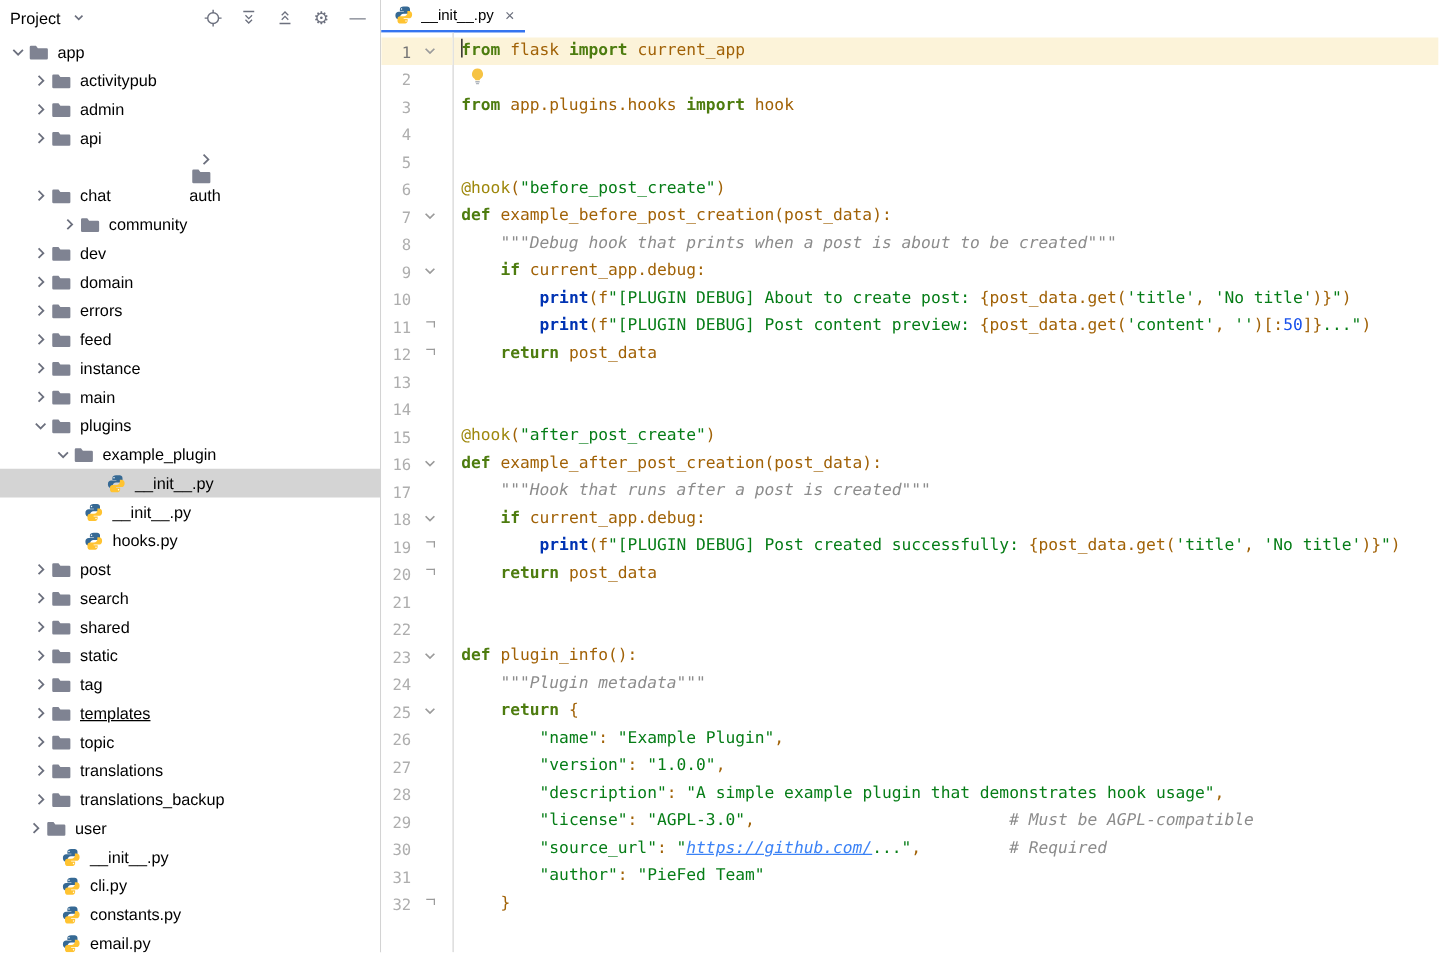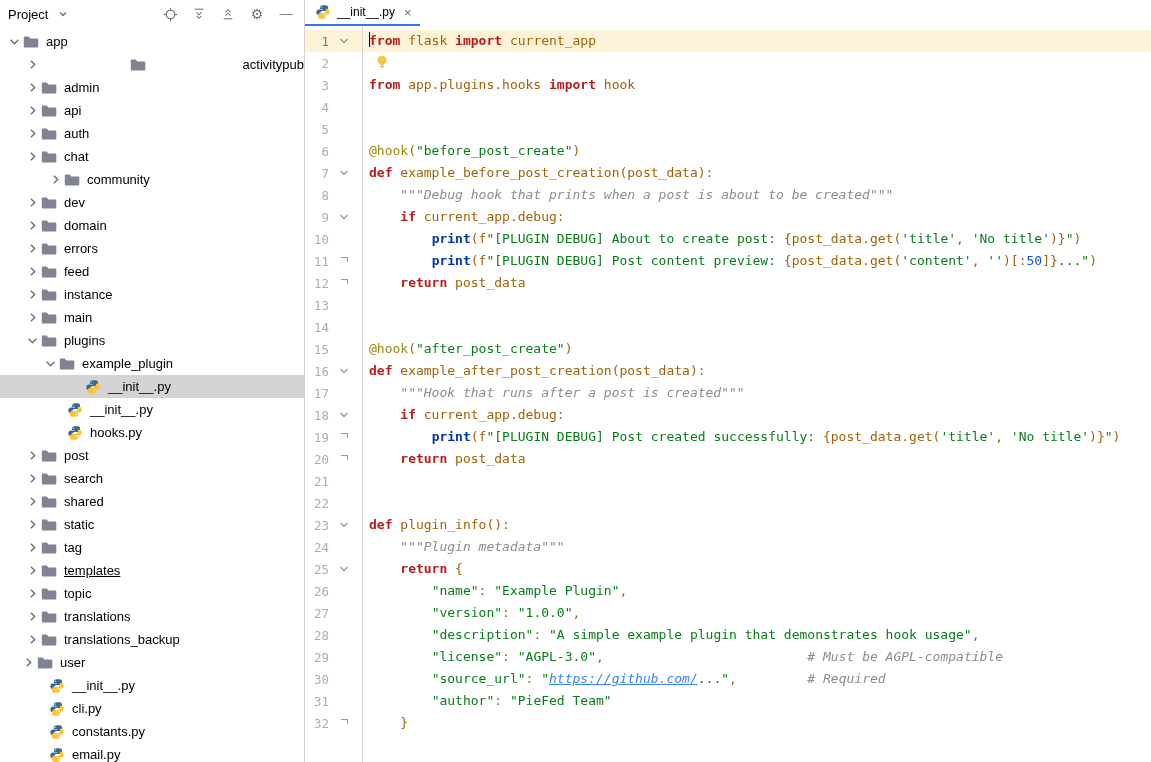--- a/index.html
+++ b/index.html
@@ -58,21 +58,21 @@
   .g-row.cur .ln { color:#767676; }
   .fold { width:22px; min-width:22px; display:flex; align-items:center; justify-content:center; }
   .fold-end { width:7px; height:5px; border-top:1.5px solid #9b9b9b; border-right:1.5px solid #9b9b9b; margin-bottom:4px; }
 
   .code { flex:1; padding-top:4px; overflow:hidden; }
   .c-row { height:22px; line-height:22px; white-space:pre; padding-left:6px; color:#080808; }
   .c-row.cur { background:#FCF3D9; }
   .caret { display:inline-block; width:0; height:15px; border-left:1.5px solid #000; vertical-align:-2px; margin-right:-1px; }
   .bulb { display:inline-flex; width:16px; height:16px; vertical-align:-3px; margin-left:5px; }
 
-  .t-k  { color:#b91c1c; font-weight:bold; }
+  .t-k  { color:#4d7c0f; font-weight:bold; }
   .t-fn { color:#0033B3; font-weight:bold; }
   .t-s  { color:#067D17; }
   .t-d  { color:#8C8C8C; font-style:italic; }
   .t-dec{ color:#9E880D; }
   .t-n  { color:#1750EB; }
   .t-p  { color:#a16207; }
   .t-link { color:#3b82f6; font-style:italic; text-decoration:underline; }
 </style>
 </head>
 <body>
@@ -124,21 +124,21 @@
               <polyline points="1.5,3.5 5,7 8.5,3.5" fill="none" stroke="#6C707E" stroke-width="1.3"></polyline>
             </svg>
           </span>
           <span class="tree-icon">
             <svg viewBox="0 0 16 16" width="16" height="16">
               <path fill="#7F8392" d="M1.8 2.6h4l1.5 1.9h7a1 1 0 0 1 1 1v7a1 1 0 0 1-1 1H1.8a1 1 0 0 1-1-1v-8.9a1 1 0 0 1 1-1z"></path>
             </svg>
           </span>
           <span class="tree-label">app</span>
         </div>
-        <div class="tree-row" style="padding-left: 24px; justify-content: space-between;">
+        <div class="tree-row" style="padding-left: 24px;">
           <span class="chev">
             <svg width="11" height="11" viewBox="0 0 10 10">
               <polyline points="3.5,1.5 7,5 3.5,8.5" fill="none" stroke="#6C707E" stroke-width="1.3"></polyline>
             </svg>
           </span>
           <span class="tree-icon">
             <svg viewBox="0 0 16 16" width="16" height="16">
               <path fill="#7F8392" d="M1.8 2.6h4l1.5 1.9h7a1 1 0 0 1 1 1v7a1 1 0 0 1-1 1H1.8a1 1 0 0 1-1-1v-8.9a1 1 0 0 1 1-1z"></path>
             </svg>
           </span>
@@ -163,21 +163,21 @@
               <polyline points="3.5,1.5 7,5 3.5,8.5" fill="none" stroke="#6C707E" stroke-width="1.3"></polyline>
             </svg>
           </span>
           <span class="tree-icon">
             <svg viewBox="0 0 16 16" width="16" height="16">
               <path fill="#7F8392" d="M1.8 2.6h4l1.5 1.9h7a1 1 0 0 1 1 1v7a1 1 0 0 1-1 1H1.8a1 1 0 0 1-1-1v-8.9a1 1 0 0 1 1-1z"></path>
             </svg>
           </span>
           <span class="tree-label">api</span>
         </div>
-        <div class="tree-row" style="padding-left: 24px;">
+        <div class="tree-row" style="padding-left: 24px; flex-direction: column;">
           <span class="chev">
             <svg width="11" height="11" viewBox="0 0 10 10">
               <polyline points="3.5,1.5 7,5 3.5,8.5" fill="none" stroke="#6C707E" stroke-width="1.3"></polyline>
             </svg>
           </span>
           <span class="tree-icon">
             <svg viewBox="0 0 16 16" width="16" height="16">
               <path fill="#7F8392" d="M1.8 2.6h4l1.5 1.9h7a1 1 0 0 1 1 1v7a1 1 0 0 1-1 1H1.8a1 1 0 0 1-1-1v-8.9a1 1 0 0 1 1-1z"></path>
             </svg>
           </span>

